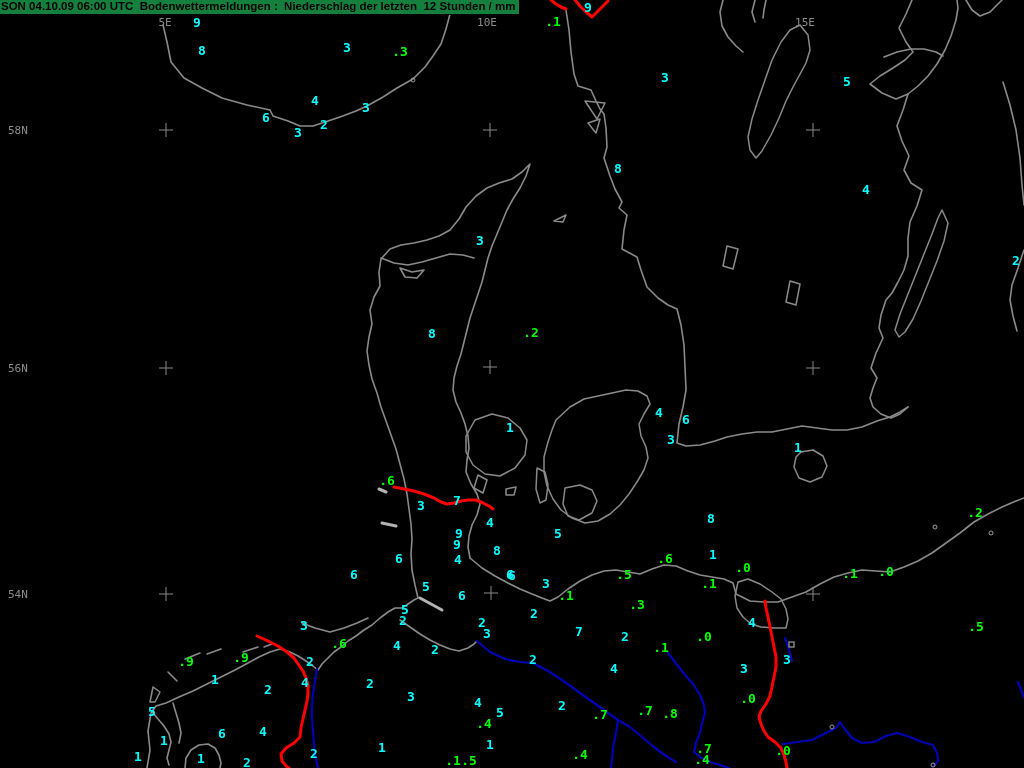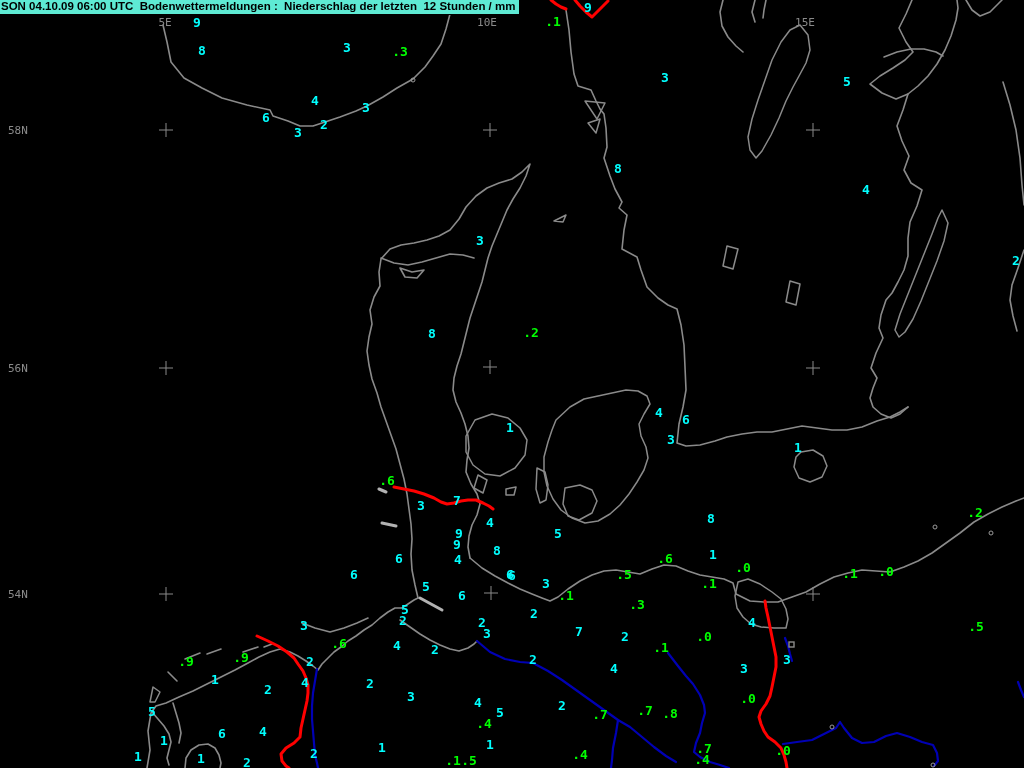--- a/index.html
+++ b/index.html
@@ -1,19 +1,19 @@
 <!DOCTYPE html>
 <html><head>
 <meta charset="utf-8">
 <style>
   html,body{margin:0;padding:0;background:#000;}
   #screen{position:relative;width:1024px;height:768px;background:#000;overflow:hidden;
           font-family:"Liberation Sans",sans-serif;}
   #map-svg{position:absolute;left:0;top:0;}
-  #title-bar{position:absolute;left:0;top:0;display:inline-block;background:#5eead4;color:#000;
+  #title-bar{position:absolute;left:0;top:0;display:inline-block;background:#15803d;color:#000;
              font-family:"Liberation Sans",sans-serif;font-weight:bold;font-size:11.5px;
              line-height:13px;height:13px;padding:0 4px 1px 1px;border-right:1px solid #000;
              border-bottom:1px solid #000;white-space:pre;z-index:5;}
   .station-text{font-family:"DejaVu Sans Mono",monospace;font-weight:bold;font-size:13px;}
   .grid-text{font-family:"DejaVu Sans Mono",monospace;font-size:11px;}
 </style>
 </head>
 <body>
 
 <div id="screen">

